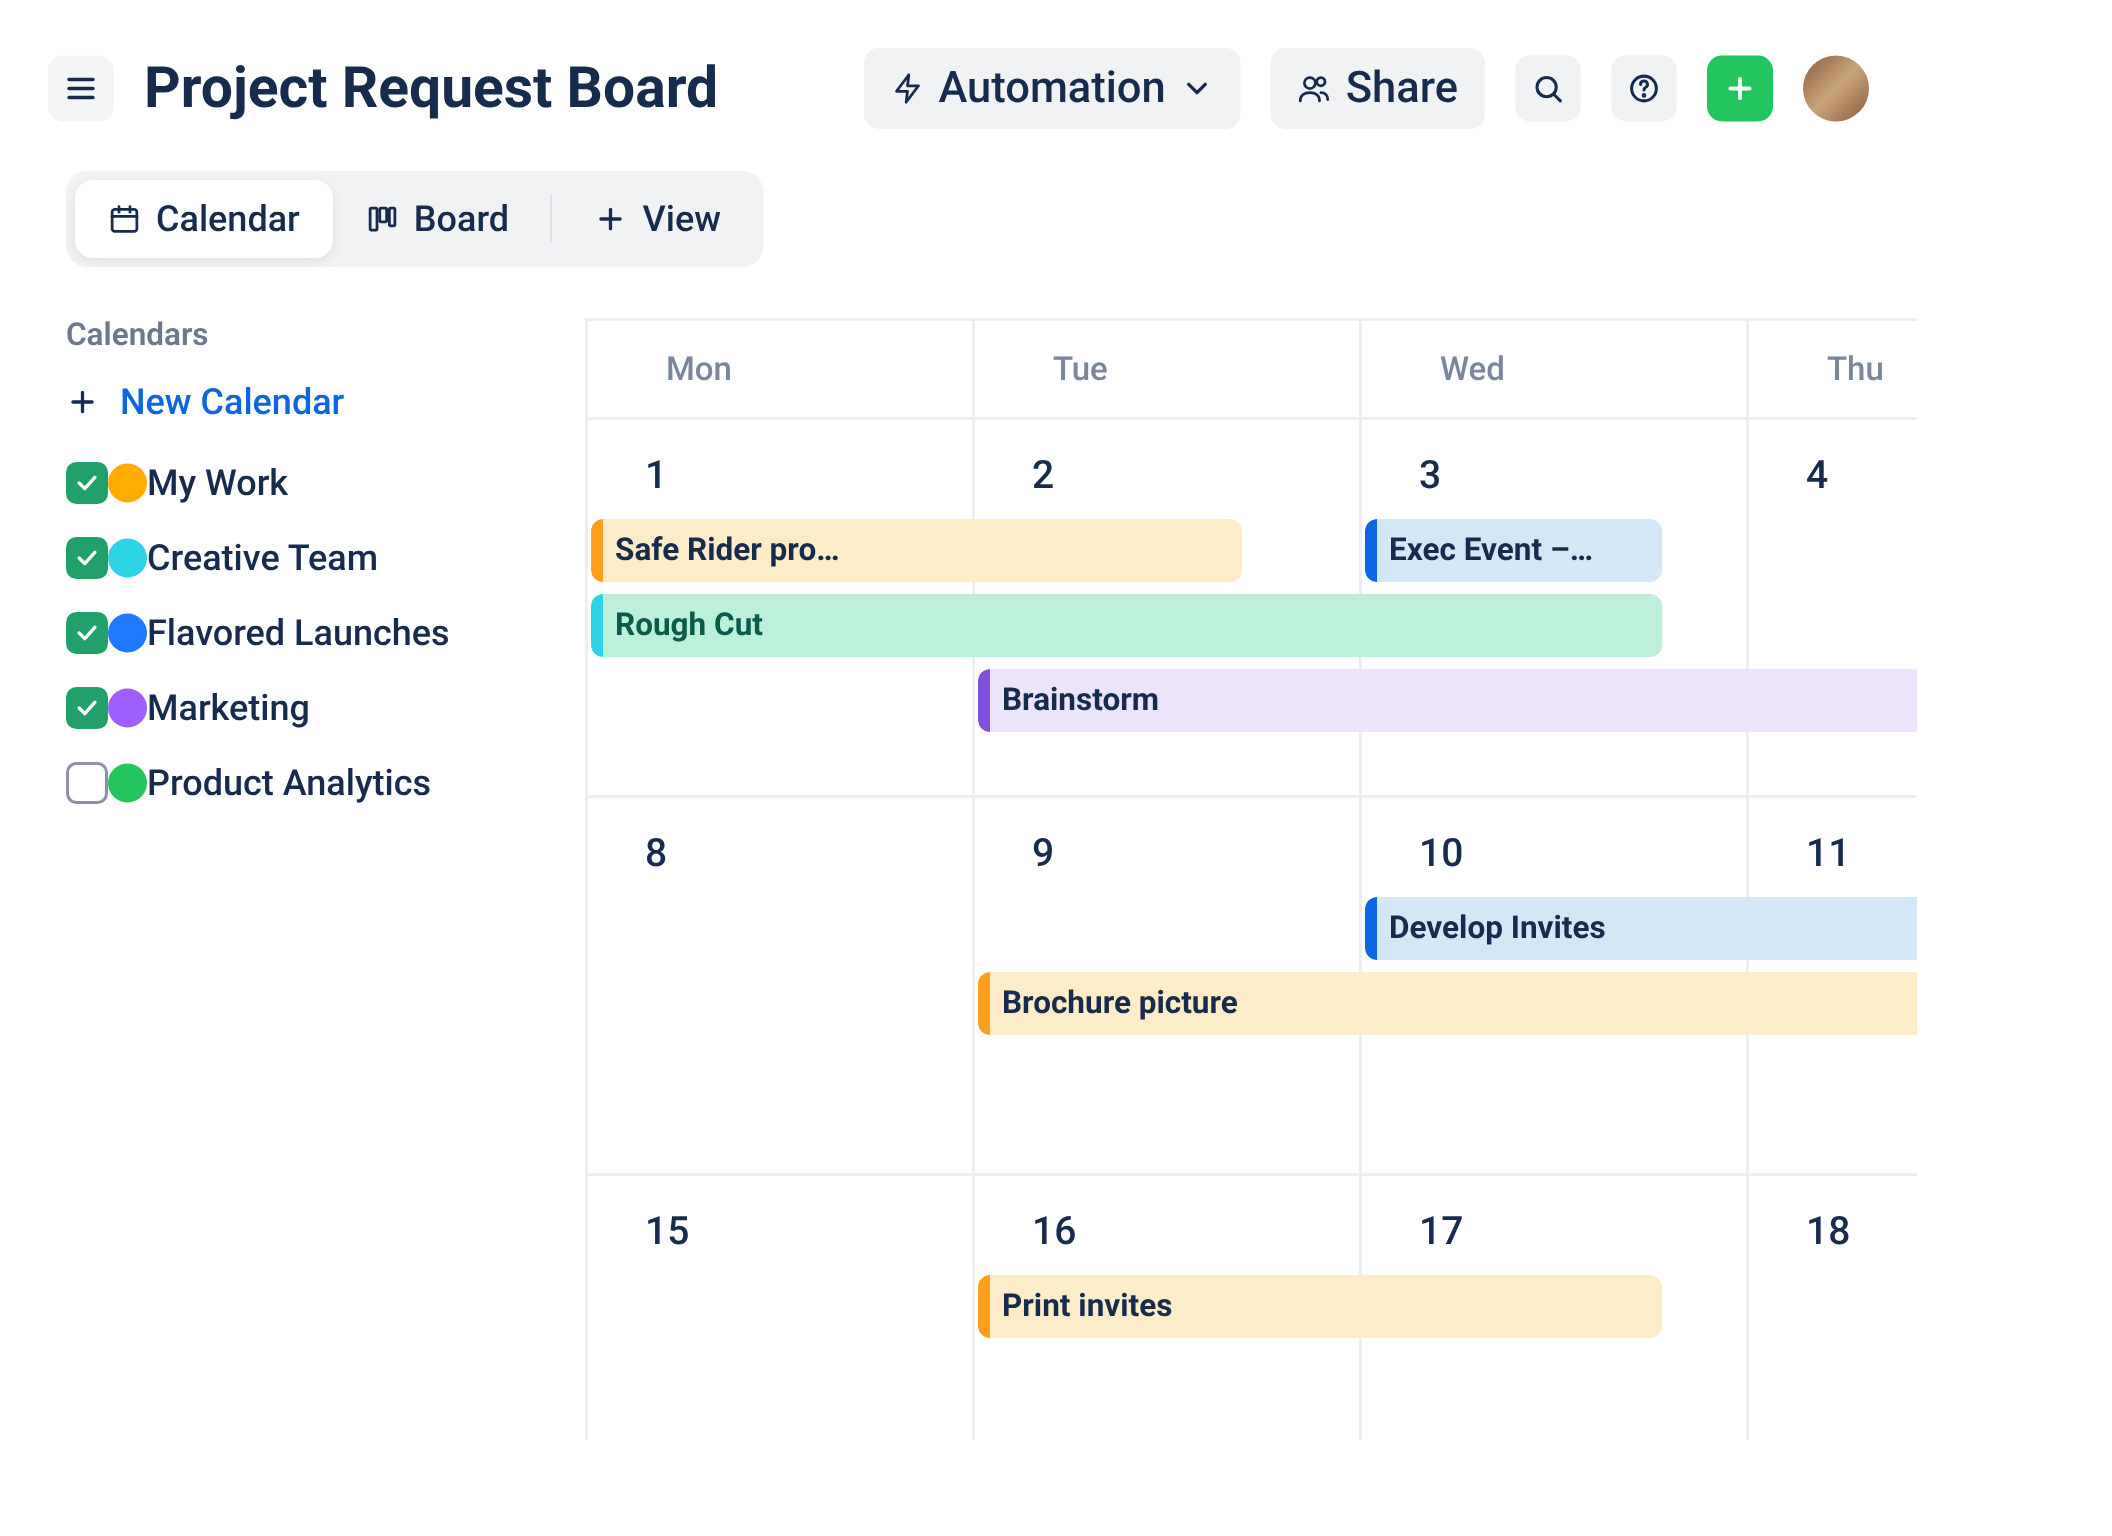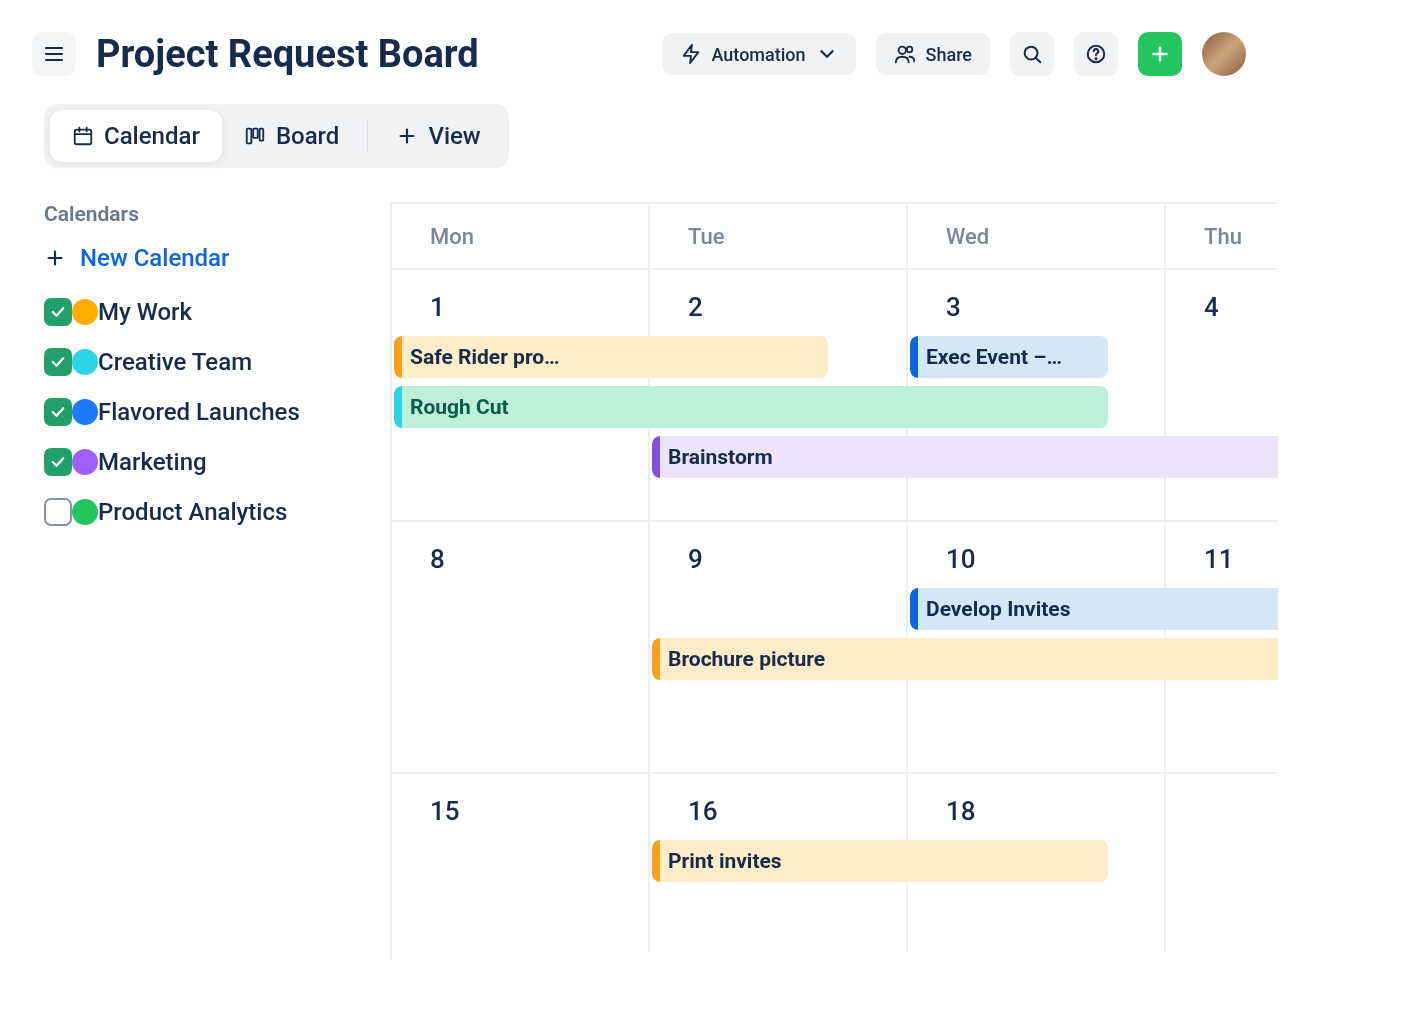--- a/index.html
+++ b/index.html
@@ -41,21 +41,21 @@
     flex: 0 0 auto;
   }
   .topbar-spacer { flex: 1; }
   .pill {
     display: inline-flex;
     align-items: center;
     gap: 10px;
     background: #f1f2f4;
     border-radius: 10px;
     padding: 10px 18px;
-    font-size: 18px;
+    font-size: 29px;
     font-weight: 500;
     color: #172b4d;
     cursor: pointer;
   }
   .pill svg { width: 22px; height: 22px; }
   .icon-btn {
     width: 44px; height: 44px;
     border-radius: 10px;
     background: #f1f2f4;
     display: flex; align-items: center; justify-content: center;
@@ -176,20 +176,21 @@
     height: 64px;
   }
   .cal-header > div {
     border-right: 2px solid #eceef1;
     display: flex;
     align-items: center;
     padding-left: 38px;
     font-size: 22px;
     font-weight: 500;
     color: #7a869a;
+    margin-left: 14px;
   }
   .cal-header > div:last-child { border-right: none; }
   .cal-rows { }
   .cal-row {
     display: grid;
     grid-template-columns: repeat(4, 258px);
     height: 252px;
     border-top: 2px solid #eceef1;
     position: relative;
   }
@@ -409,20 +410,21 @@
               </div>
               <div class="event no-round-right" style="background: rgb(253, 236, 200); left: 260px; width: 772px; top: 50px;">
                 <div class="stripe" style="background: rgb(255, 159, 26);"></div>
                 <span>Brochure picture</span>
               </div>
             </div>
           </div>
           <div class="cal-row short">
             <div class="cal-cell">15</div>
             <div class="cal-cell">16</div>
+            <div class="cal-cell">17</div>
             <div class="cal-cell">18</div>
             <div class="events">
               <div class="event" style="background: rgb(253, 236, 200); left: 260px; width: 456px; top: 0px;">
                 <div class="stripe" style="background: rgb(255, 159, 26);"></div>
                 <span>Print invites</span>
               </div>
             </div>
           </div>
         </div>
     </div>

